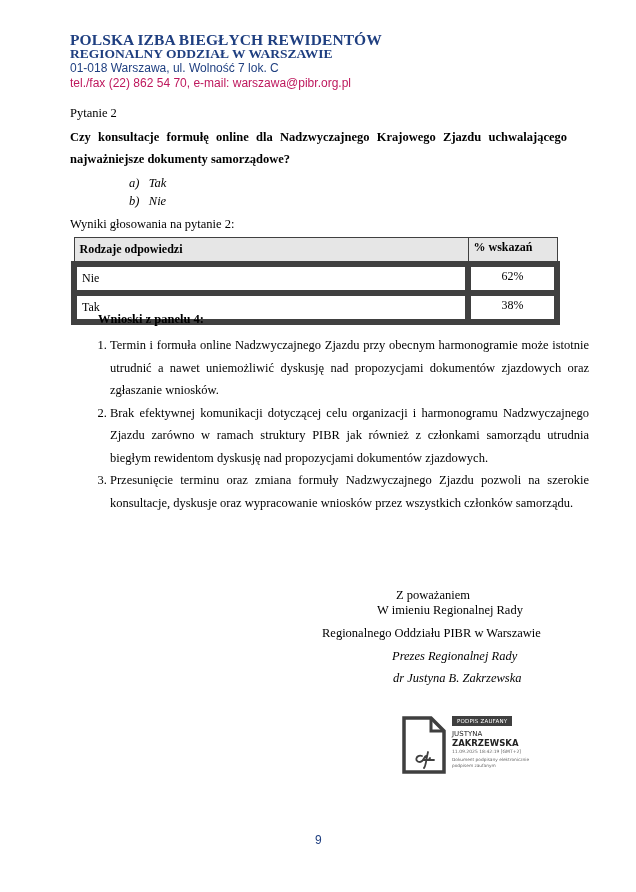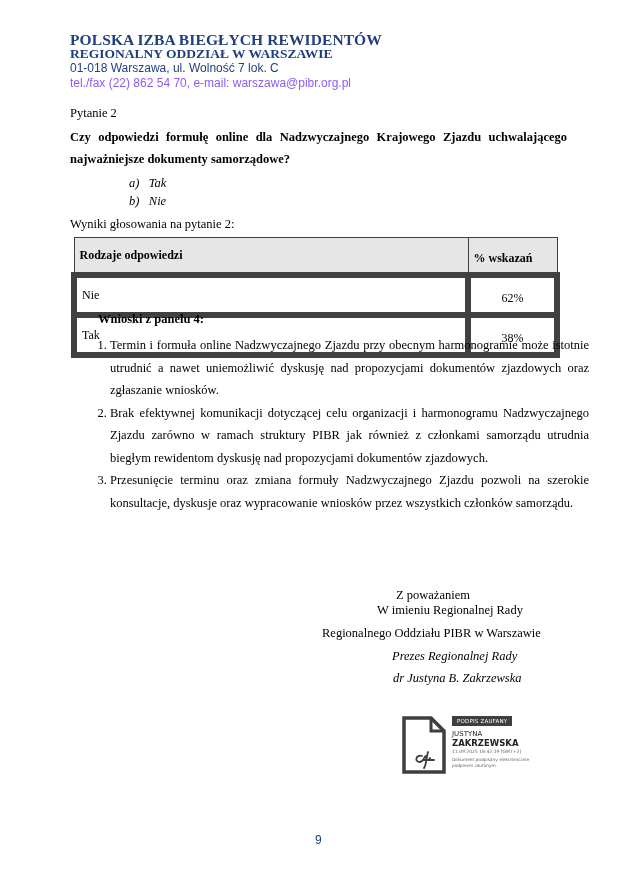--- a/index.html
+++ b/index.html
@@ -1,28 +1,28 @@
 <!DOCTYPE html>
 <html><head>
 <meta charset="utf-8">
 <style>
   html, body { margin:0; padding:0; background:#ffffff; }
   body { width:636px; height:892px; position:relative; overflow:hidden; font-family:"Liberation Serif", serif; color:#000; }
   .abs { position:absolute; }
   .hdr1 { left:70px; top:31px; font-family:"Liberation Serif", serif; font-weight:bold; font-size:15.5px; color:#1f3f80; letter-spacing:0.1px; white-space:nowrap; }
   .hdr2 { left:70px; top:46px; font-family:"Liberation Serif", serif; font-weight:bold; font-size:13.5px; color:#1f3f80; white-space:nowrap; }
   .hdr3 { left:70px; top:61px; font-family:"Liberation Sans", sans-serif; font-size:12px; color:#1f3f80; white-space:nowrap; }
-  .hdr4 { left:70px; top:76px; font-family:"Liberation Sans", sans-serif; font-size:12px; color:#8b5cf6; white-space:nowrap; }
+  .hdr4 { left:70px; top:76px; font-family:"Liberation Sans", sans-serif; font-size:12px; color:#be185d; white-space:nowrap; }
   .txt { font-size:12.5px; white-space:nowrap; }
   .question { left:70px; top:126px; width:497px; font-weight:bold; font-size:12.5px; line-height:22px; text-align:justify; text-align-last:left; }
   .opt { font-style:italic; font-size:12.5px; }
   table.results { position:absolute; left:71px; top:237px; width:489px; border-collapse:collapse; font-size:12px; }
   table.results td { border:6px solid #404040; height:21px; padding:0 5px; vertical-align:middle; }
   table.results tr.head td { background:#e6e6e6; font-weight:bold; border-width:1.5px; }
-  table.results td.pct { width:73px; text-align:center; vertical-align:top; padding-top:13px; }
+  table.results td.pct { width:73px; text-align:center; vertical-align:top; padding-top:2px; }
   .conclusions-title { left:70px; top:312px; font-weight:bold; font-size:12.5px;margin-left:28px; }
   ol.items { position:absolute; left:88px; top:334px; width:479px; margin:0; padding:0 0 0 22px; font-size:12.5px; line-height:22.5px; }
   ol.items li { text-align:justify; padding-left:0; }
   .sig { position:absolute; font-size:12.5px; white-space:nowrap; }
   .sig.it { font-style:italic; }
   .stamp { left:402px; top:716px; width:140px; height:60px; }
   .stamp-badge { position:absolute; left:50px; top:0; background:#3f3f3f; color:#fff; font-family:"DejaVu Sans", sans-serif; font-size:5.5px; padding:2px 5px; letter-spacing:0.2px; }
   .stamp-first { position:absolute; left:50px; top:14px; font-family:"DejaVu Sans", sans-serif; font-size:7px; color:#222; }
   .stamp-last { position:absolute; left:50px; top:22px; font-family:"DejaVu Sans", sans-serif; font-size:8.5px; font-weight:bold; color:#222; }
   .stamp-date { position:absolute; left:50px; top:33px; font-family:"DejaVu Sans", sans-serif; font-size:4.5px; color:#666; }
@@ -33,21 +33,21 @@
 <body>
 
 <div>
   <div class="abs hdr1">POLSKA IZBA BIEGŁYCH REWIDENTÓW</div>
   <div class="abs hdr2">REGIONALNY ODDZIAŁ W WARSZAWIE</div>
   <div class="abs hdr3">01-018 Warszawa, ul. Wolność 7 lok. C</div>
   <div class="abs hdr4">tel./fax (22) 862 54 70, e-mail: warszawa@pibr.org.pl</div>
 </div>
 
 <div class="abs txt" style="left:70px; top:106px;">Pytanie 2</div>
-<div class="abs question">Czy odpowiedzi formułę online dla Nadzwyczajnego Krajowego Zjazdu uchwalającego najważniejsze dokumenty samorządowe?</div>
+<div class="abs question">Czy konsultacje formułę online dla Nadzwyczajnego Krajowego Zjazdu uchwalającego najważniejsze dokumenty samorządowe?</div>
 
 <div class="abs opt" style="left:129px; top:176px;">
   <span>a)</span>&nbsp;&nbsp;
   <span>Tak</span>
 </div>
 <div class="abs opt" style="left:129px; top:194px;">
   <span>b)</span>&nbsp;&nbsp;
   <span>Nie</span>
 </div>
 

